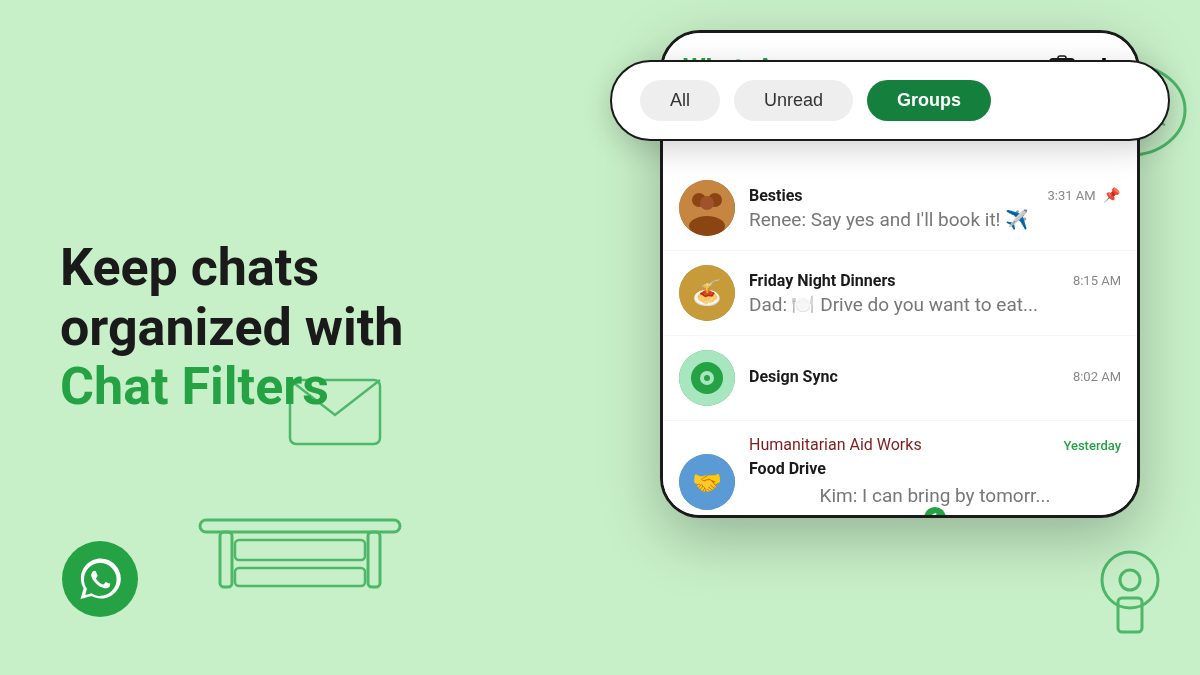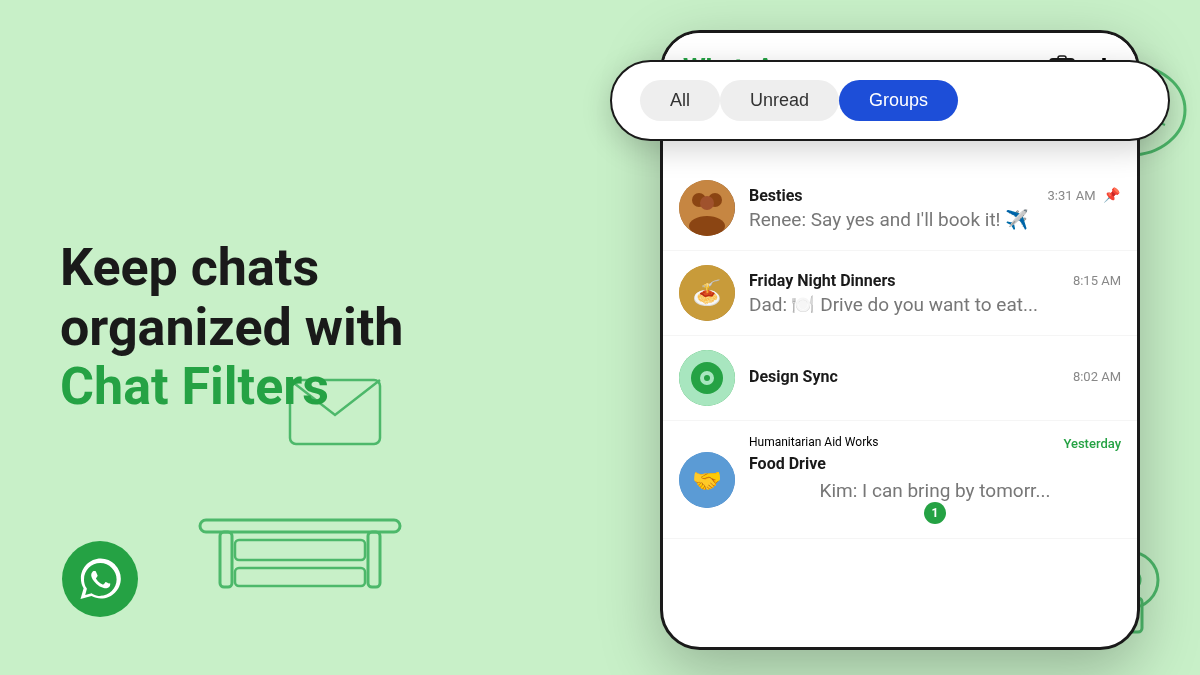--- a/index.html
+++ b/index.html
@@ -40,62 +40,63 @@
       line-height: 1.15;
       margin-top: 28px;
     }
 
     
     .phone-mockup {
       position: absolute;
       right: 60px;
       top: 30px;
       width: 480px;
-      height: 620px;
+      height: 488px;
       background: #ffffff;
       border-radius: 40px;
       box-shadow: 0 20px 60px rgba(0,0,0,0.25);
       overflow: hidden;
       border: 3px solid #1a1a1a;
     }
 
     
     .filter-pill-container {
       position: absolute;
       top: 60px;
       right: 30px;
       width: 560px;
       background: #ffffff;
       border-radius: 50px;
       padding: 18px 28px;
       box-shadow: 0 8px 30px rgba(0,0,0,0.18);
       display: flex;
       align-items: center;
+      gap: 14px;
       z-index: 10;
       border: 2.5px solid #1a1a1a;
     }
 
     .filter-btn {
       padding: 10px 30px;
       border-radius: 30px;
       border: none;
       font-size: 18px;
       font-weight: 500;
       cursor: pointer;
     }
 
     .filter-btn-inactive {
       background: #eeeeee;
       color: #333333;
     }
 
     .filter-btn-active {
-      background: #1d4ed8;
+      background: #15803d;
       color: #ffffff;
-      font-weight: 400;
+      font-weight: 700;
     }
 
     
     .phone-header {
       background: #ffffff;
       padding: 20px 20px 12px 20px;
       display: flex;
       align-items: center;
       justify-content: space-between;
       border-bottom: 1px solid #f0f0f0;
@@ -167,22 +168,22 @@
 
     .chat-preview {
       font-size: 19px;
       color: #777777;
       white-space: nowrap;
       overflow: hidden;
       text-overflow: ellipsis;
     }
 
     .chat-sub-name {
-      font-size: 12px;
-      color: #000000;
+      font-size: 16px;
+      color: #7f1d1d;
       margin-bottom: 2px;
     }
 
     .unread-badge {
       width: 22px;
       height: 22px;
       background: #25a244;
       border-radius: 50%;
       display: flex;
       align-items: center;

